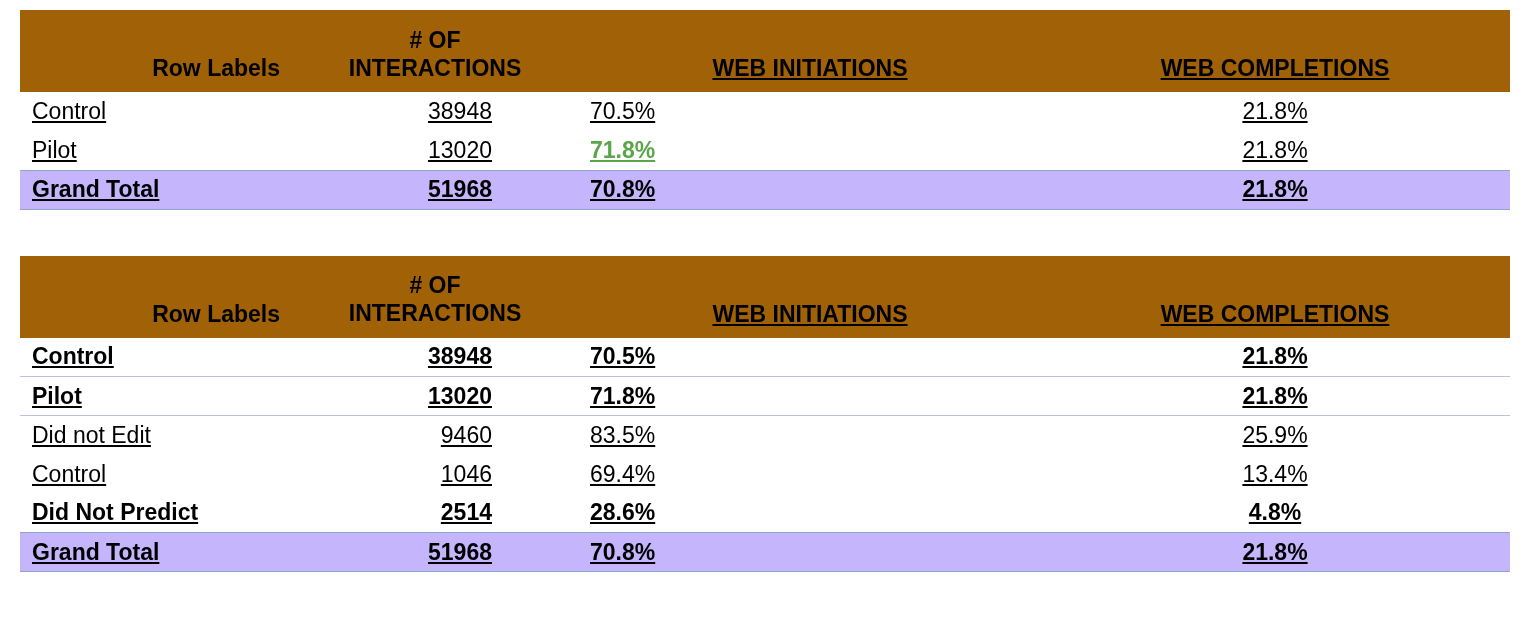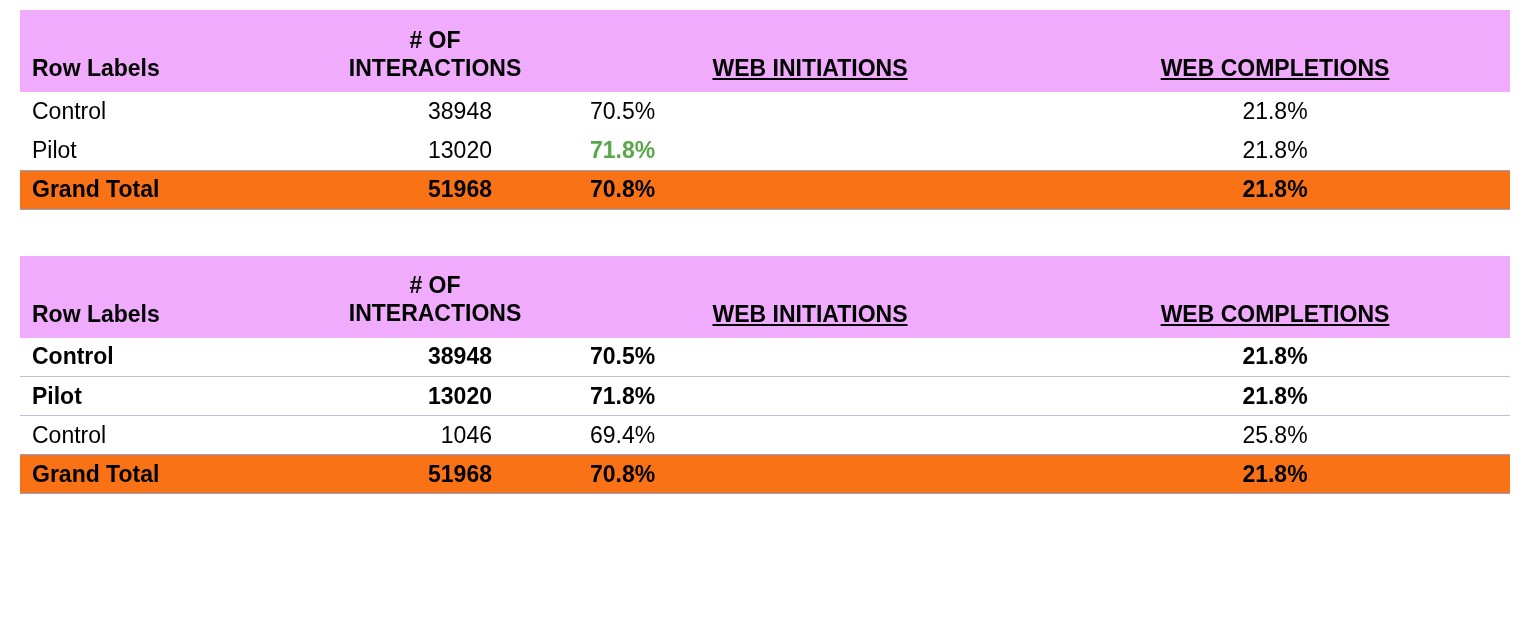--- a/index.html
+++ b/index.html
@@ -30,72 +30,74 @@
   }
   table.pivot.first { margin-top: 10px; }
   table.pivot.second { margin-top: 46px; }
 
   col.c-label { width: 270px; }
   col.c-num   { width: 290px; }
   col.c-init  { width: 460px; }
   col.c-comp  { width: 470px; }
 
   thead tr.header-row th {
-    background: #f0abfc;
+    background: #a16207;
     font-weight: bold;
     padding: 0;
     vertical-align: bottom;
     border: none;
   }
   .hdr-cell {
     padding: 8px 10px 10px 10px;
     box-sizing: border-box;
     height: 82px;
     display: flex;
     flex-direction: column;
     justify-content: flex-end;
   }
   .hdr-label {
     text-align: left;
     padding-left: 12px;
+    align-items: flex-end;
   }
   .hdr-twoline {
     text-align: center;
     line-height: 1.22;
   }
   .hdr-center {
     text-align: center;
     text-decoration: underline;
   }
   .border-bottom-blue {
     border-bottom: 1.5px solid #8fa6cc;
   }
 
   tbody td {
     padding: 5px 10px;
     vertical-align: middle;
     height: 39px;
     box-sizing: border-box;
+    text-decoration: underline;
   }
   td.label {
     text-align: left;
     padding-left: 12px;
   }
   td.num {
     text-align: right;
     padding-right: 88px;
   }
   td.pct {
   }
   td.pct-comp {
     text-align: center;
   }
 
   tr.total-row td {
-    background: #f97316;
+    background: #c4b5fd;
     font-weight: bold;
     border-top: 1.5px solid #8fa6cc;
     border-bottom: 1.5px solid #8fa6cc;
   }
   tr.bold-row td {
     font-weight: bold;
   }
   tr.rule-row td {
     border-bottom: 1px solid #b7c4dc;
   }
@@ -207,28 +209,40 @@
       </tr>
 
       <tr class="bold-row rule-row">
         <td class="label">Pilot</td>
         <td class="num">13020</td>
         <td class="pct">71.8%</td>
         <td class="pct-comp">21.8%</td>
       </tr>
 
 
+      <tr>
+        <td class="label indent2">Did not Edit</td>
+        <td class="num">9460</td>
+        <td class="pct">83.5%</td>
+        <td class="pct-comp">25.9%</td>
+      </tr>
 
       <tr>
         <td class="label indent2">Control</td>
         <td class="num">1046</td>
         <td class="pct">69.4%</td>
-        <td class="pct-comp">25.8%</td>
-      </tr>
-
+        <td class="pct-comp">13.4%</td>
+      </tr>
+
+      <tr class="bold-row">
+        <td class="label indent1">Did Not Predict</td>
+        <td class="num">2514</td>
+        <td class="pct">28.6%</td>
+        <td class="pct-comp">4.8%</td>
+      </tr>
 
       <tr class="total-row">
         <td class="label">Grand Total</td>
         <td class="num">51968</td>
         <td class="pct">70.8%</td>
         <td class="pct-comp">21.8%</td>
       </tr>
 
     </tbody>
   </table>

